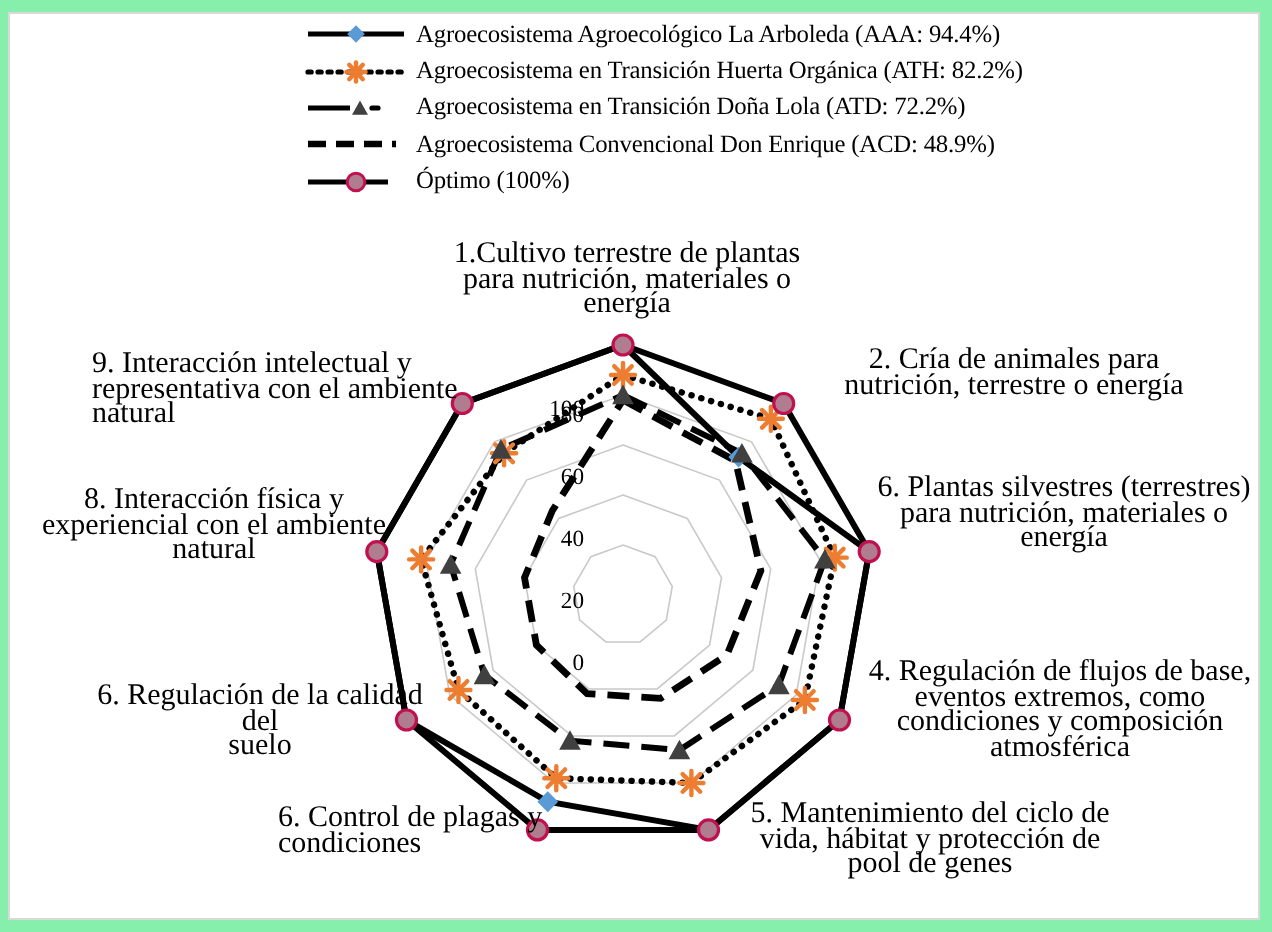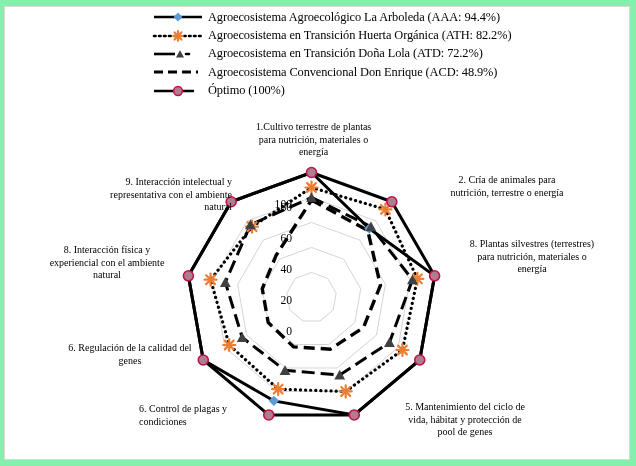--- a/index.html
+++ b/index.html
@@ -66,21 +66,21 @@
     width: 636px;
     height: 358px;
   }
   #radar-svg {
     position: absolute;
     left: 0;
     top: 0;
   }
   .axis-label {
     position: absolute;
-    font-size: 10px;
+    font-size: 15px;
     line-height: 12.6px;
     color: #000000;
     text-align: center;
   }
   .tick-label {
     position: absolute;
     font-size: 11.6px;
     color: #000000;
     text-align: right;
   }
@@ -257,47 +257,53 @@
       <div>para nutrición, materiales o</div>
       <div>energía</div>
     </div>
 
     <div class="axis-label" style="left:412px; top:70px; width:190px; text-align:center;">
       <div>2. Cría de animales para</div>
       <div>nutrición, terrestre o energía</div>
     </div>
 
     <div class="axis-label" style="left:437px; top:134px; width:190px; text-align:center;">
-      <div>8. Plantas silvestres (terrestres)</div>
+      <div>6. Plantas silvestres (terrestres)</div>
       <div>para nutrición, materiales o</div>
       <div>energía</div>
     </div>
 
+    <div class="axis-label" style="left:433px; top:226px; width:194px; text-align:center;">
+      <div>4. Regulación de flujos de base,</div>
+      <div>eventos extremos, como</div>
+      <div>condiciones y composición</div>
+      <div>atmosférica</div>
+    </div>
 
     <div class="axis-label" style="left:367px; top:297px; width:196px; text-align:center;">
       <div>5. Mantenimiento del ciclo de</div>
       <div>vida, hábitat y protección de</div>
       <div>pool de genes</div>
     </div>
 
     <div class="axis-label" style="left:139px; top:299px; width:152px; text-align:left;">
       <div>6. Control de plagas y</div>
       <div>condiciones</div>
     </div>
 
     <div class="axis-label" style="left:46px; top:238px; width:168px; text-align:center;">
       <div>6. Regulación de la calidad del</div>
-      <div>genes</div>
+      <div>suelo</div>
     </div>
 
     <div class="axis-label" style="left:18px; top:140px; width:178px; text-align:center;">
       <div>8. Interacción física y</div>
       <div>experiencial con el ambiente</div>
       <div>natural</div>
     </div>
 
-    <div class="axis-label" style="left:46px; top:72px; width:186px; text-align:right;">
+    <div class="axis-label" style="left:46px; top:72px; width:186px; text-align:left;">
       <div>9. Interacción intelectual y</div>
       <div>representativa con el ambiente</div>
       <div>natural</div>
     </div>
   </div>
 </div>
 
 </body></html>

